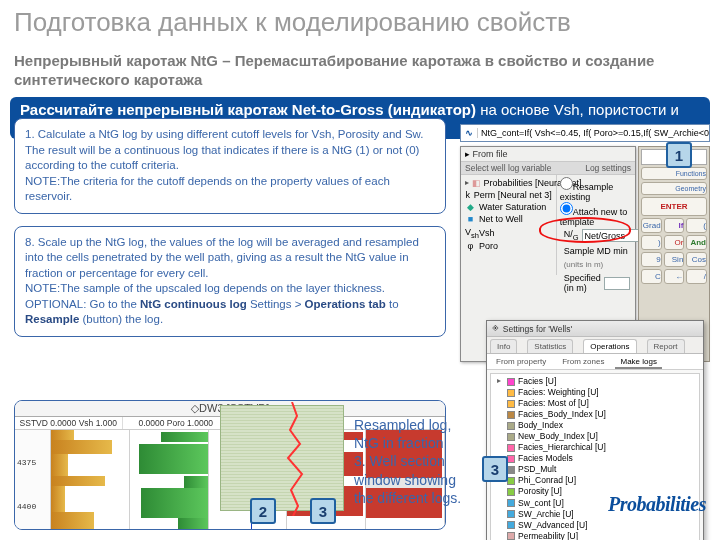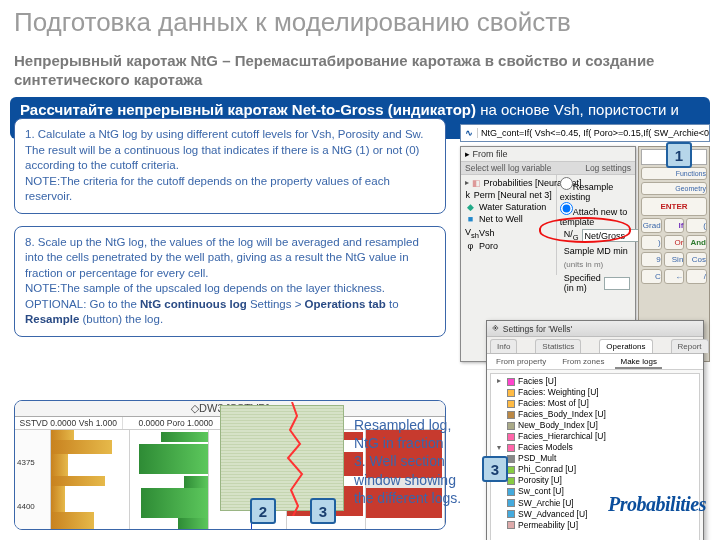--- a/index.html
+++ b/index.html
@@ -14,21 +14,21 @@
   .left-col{position:absolute;left:14px;top:118px;width:432px;}
   .note-box{border:1px solid #3a66a9;border-radius:8px;background:#fff;padding:8px 10px;font-size:11.5px;line-height:1.35;color:#3a66a9;}
   .note-box+.note-box{margin-top:12px;}
   .note-box .bold{font-weight:700;color:#2a4b85;}
   .log-panel{position:absolute;left:14px;top:400px;width:432px;height:130px;border:1px solid #3a66a9;border-radius:8px;background:#fff;overflow:hidden;}
   .log-header{text-align:center;font-size:11px;color:#444;border-bottom:1px solid #aaa;padding:1px 0;background:#f4f4f4;}
   .log-scale-row{display:flex;font-size:8.5px;color:#333;border-bottom:1px solid #ccc;}
   .log-scale-cell{flex:1;text-align:center;white-space:nowrap;overflow:hidden;border-right:1px solid #ddd;padding:1px 0;}
   .log-tracks{display:flex;height:100px;}
   .track{flex:1;border-right:1px solid #d0d0d0;position:relative;height:100%;}
-  .depthtrack{flex:0 0 36px;font-size:8px;background:#fbfbfb;}
+  .depthtrack{flex:0 0 36px;font-size:8px;background:#fbfbfb;font-family:Liberation Mono, monospace;}
   .depthmark{position:absolute;left:2px;font-size:8px;color:#333;}
   .vsh-fill{position:absolute;left:0;background:linear-gradient(90deg,#c8821f,#e6b94a);}
   .poro-fill{position:absolute;right:0;background:linear-gradient(90deg,#2e8b35,#5cc75c);}
   .ntg-block{position:absolute;left:0;right:2px;background:#c73a2e;}
   .sw-line{position:absolute;width:1px;background:#1a3fbe;left:55%;top:0;bottom:0;}
   .well-thumb{position:absolute;left:220px;top:405px;width:124px;height:106px;background:#d6e2c7;border:1px solid #9ab584;background-image:repeating-linear-gradient(#d6e2c7 0 2px,#c5d5b0 2px 3px);display:block;}
   .zigzag{position:absolute;top:-4px;bottom:-4px;left:50%;width:26px;stroke:#ff3333;fill:none;stroke-width:2;}
   .callout-hidden{position:absolute;left:354px;top:416px;font-size:14px;line-height:1.3;color:#3a66a9;width:112px;}
   .right-panel{position:absolute;right:10px;top:124px;width:250px;height:380px;}
   .formula-bar{position:absolute;top:0;left:0;right:0;height:18px;background:#fff;border:1px solid #6a8bb4;display:flex;align-items:center;font-size:9px;}
@@ -48,21 +48,21 @@
   .calc{position:absolute;right:0;top:22px;width:72px;height:216px;background:#dcd8cc;border:1px solid #9b9486;display:flex;flex-direction:column;padding:2px;gap:2px;font-size:8px;}
   .calc .disp{height:16px;background:#fff;border:1px solid #aaa;}
   .calc .grid{display:grid;grid-template-columns:repeat(3,1fr);gap:2px;}
   .calc .key{background:#f6f4ee;border:1px solid #b0aa9b;border-radius:3px;text-align:right;padding:2px 0;color:#3a66a9;}
   .calc .enter{background:#f6f4ee;border:1px solid #b0aa9b;border-radius:3px;text-align:center;padding:4px 0;color:#c02020;font-weight:700;grid-column:span 3;}
   .calc .kOr{color:#c02020;font-weight:400;}
   .calc .kAnd{color:#2e7a2e;font-weight:700;}
   .calc .kIf{color:#7a3bbd;font-weight:700;}
   .settings-dlg{position:absolute;left:26px;top:196px;width:218px;height:286px;background:#f8f8f7;border:1px solid #7a7a7a;box-shadow:2px 2px 5px rgba(0,0,0,.3);font-size:8.5px;}
   .settings-title{background:linear-gradient(#ececec,#d8d8d8);border-bottom:1px solid #bdbdbd;padding:2px 5px;display:flex;align-items:center;gap:4px;color:#333;}
-  .tabs{display:flex;font-size:8px;border-bottom:1px solid #bcbcbc;background:#f0efed;padding:2px 3px 0;gap:18px;}
+  .tabs{display:flex;font-size:8px;border-bottom:1px solid #bcbcbc;background:#f0efed;padding:2px 3px 0;gap:10px;}
   .tab{padding:2px 6px;border:1px solid #c4c4c4;border-bottom:none;background:#eaeaea;border-radius:3px 3px 0 0;color:#555;}
   .tab.active{background:#fff;color:#000;}
   .subtabs{display:flex;font-size:8px;border-bottom:1px solid #cfcfcf;background:#fff;padding:2px 4px 0;gap:6px;}
   .subtab{padding:1px 5px;color:#555;}
   .subtab.active{color:#000;border-bottom:2px solid #8a8a8a;}
   .tree2{height:198px;overflow:hidden;background:#fff;border:1px solid #cecece;margin:3px;padding:2px 3px;line-height:1.3;}
   .tree2 .it{display:flex;align-items:center;gap:3px;white-space:nowrap;}
   .tree2 .it .gl{width:10px;text-align:center;font-size:8px;color:#666;}
   .tree2 .sq{width:8px;height:8px;display:inline-block;border:1px solid #888;}
   .numbadge{position:absolute;width:26px;height:26px;background:#b6d6ea;border:2px solid #2060a0;color:#1a3f70;font-weight:700;display:flex;align-items:center;justify-content:center;border-radius:3px;font-size:15px;}
@@ -270,20 +270,25 @@
             <span>Facies: Most of [U]</span>
           </div>
       <div class="it">
             <span class="gl"></span>
             <span class="sq" style="background:#b84"></span>
             <span>Facies_Body_Index [U]</span>
           </div>
       <div class="it">
             <span class="gl"></span>
             <span class="sq" style="background:#aa8"></span>
+            <span>Body_Index</span>
+          </div>
+      <div class="it">
+            <span class="gl"></span>
+            <span class="sq" style="background:#aa8"></span>
             <span>New_Body_Index [U]</span>
           </div>
       <div class="it">
             <span class="gl"></span>
             <span class="sq" style="background:#f6a"></span>
             <span>Facies_Hierarchical [U]</span>
           </div>
       <div class="it">
             <span class="gl">▾</span>
             <span class="sq" style="background:#f6a"></span>

